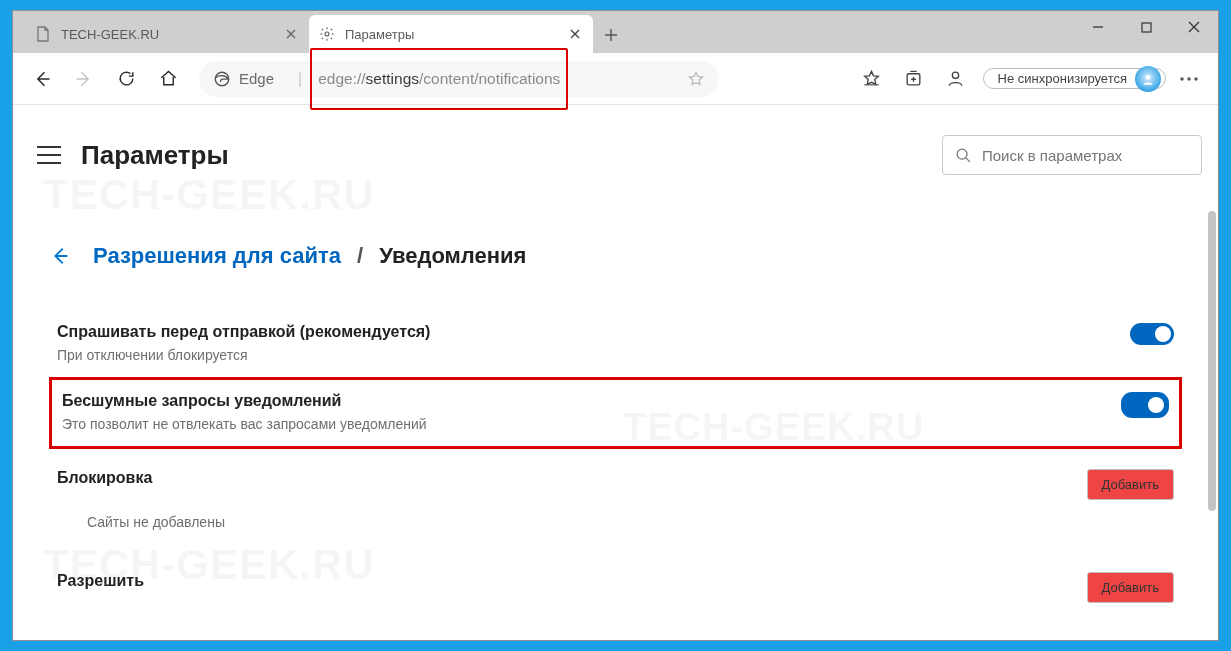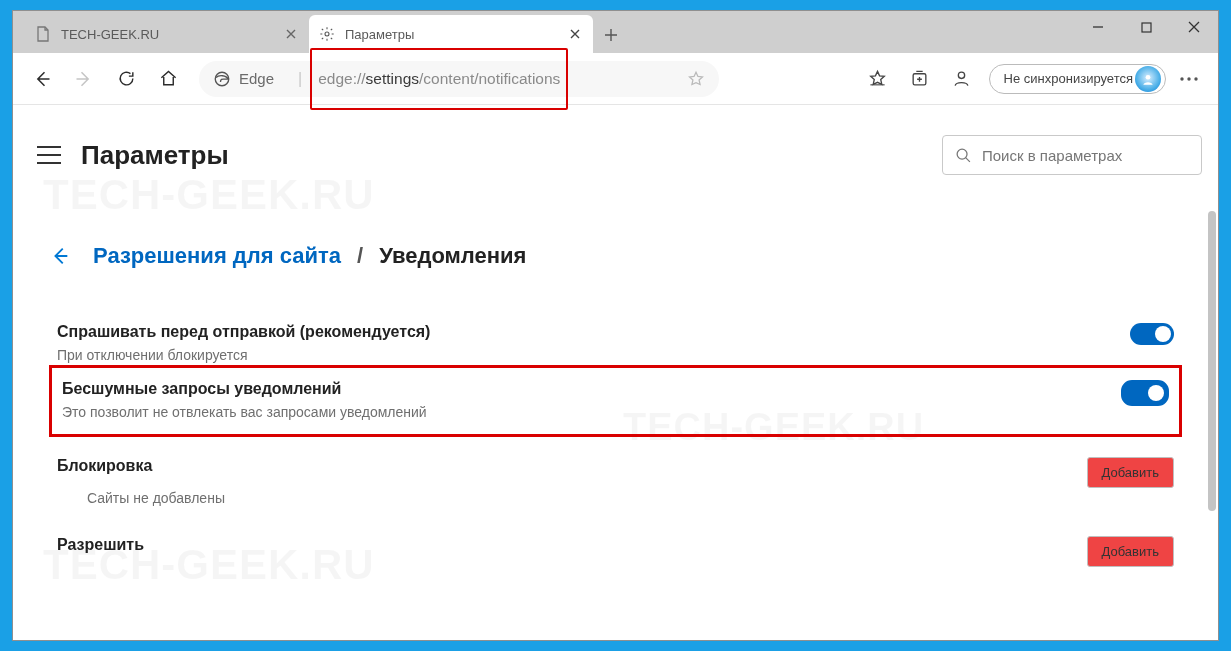--- a/index.html
+++ b/index.html
@@ -122,28 +122,28 @@
     display:flex; align-items:center;
     font-size:15.5px;
   }
   .addrwrap .url-highlight .dim { color:#8a8a8a; }
   .addrwrap .url-highlight .bright { color:#3a3a3a; }
   .addrwrap .star {
     margin-left:auto; color:#bdbdbd; font-size:18px;
   }
   .toolbar-right { margin-left:auto; display:flex; align-items:center; gap:4px; }
   .sync-btn {
-    height: 30px;
+    height: 21px;
     border: 1px solid #bbb;
     border-radius: 17px;
     display:flex; align-items:center;
     padding: 0 4px 0 14px;
     font-size: 13px;
     color:#444;
-    gap:2px;
+    gap:8px;
     margin-left:4px;
   }
   .sync-btn .avatar {
     width:26px; height:26px; border-radius:50%;
     background: radial-gradient(circle at 50% 45%, #d7eeff 0%, #4db0e8 60%, #0078d4 100%);
     display:flex; align-items:center; justify-content:center;
     color:#fff; font-size:14px;
   }
   
   .content {
@@ -184,21 +184,21 @@
   .breadcrumb {
     display:flex; align-items:center; gap:16px;
     font-size: 22px; font-weight:600;
     margin-bottom: 42px;
   }
   .breadcrumb .back { color:#0078d4; font-size:22px; margin-right:6px; }
   .breadcrumb .link { color:#0067c0; }
   .breadcrumb .slash { color:#555; }
   .breadcrumb .current { color:#222; }
   .setting-row {
-    padding: 12px 8px 2px 8px;
+    padding: 12px 8px 14px 8px;
     display:flex; align-items:flex-start;
   }
   .setting-row.highlight {
     border: 3px solid #d90000;
     padding: 12px 10px 14px 10px;
   }
   .setting-row .txt { flex:1; }
   .setting-row .label {
     font-size: 16px; font-weight:600; color:#222; margin-bottom:6px;
   }

